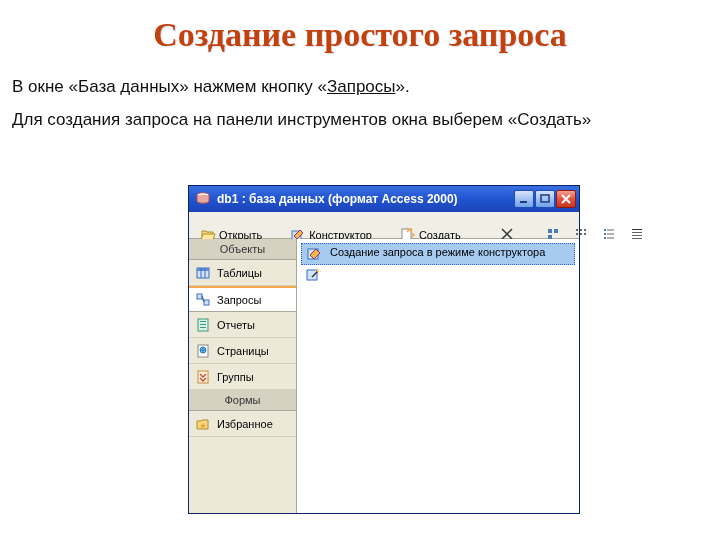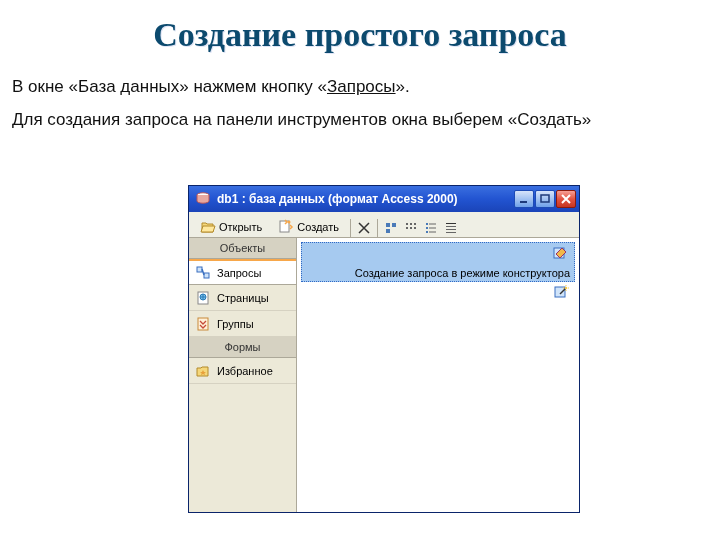--- a/index.html
+++ b/index.html
@@ -11,21 +11,21 @@
     font-family: Arial, Tahoma, sans-serif;
     font-size: 18px;
     color: #000;
     position: relative;
   }
   .slide-title {
     text-align: center;
     font-family: "Times New Roman", serif;
     font-size: 34px;
     font-weight: bold;
-    color: #0c4a6e;
+    color: #c2410c;
     margin: 16px 0 22px;
     text-shadow: 1px 1px 0 #dfe4f5;
   }
   .body-text {
     margin: 0 12px 10px 12px;
     font-size: 17px;
     line-height: 1.35;
     color: #111;
   }
   .u { text-decoration: underline; }
@@ -73,23 +73,23 @@
     background: linear-gradient(#f6a095, #e25442 50%, #c63522);
     border-color: #8b1a0d;
   }
   .win-btn svg { display: block; }
 
   .toolbar {
     height: 26px;
     border-bottom: 1px solid #aca899;
     background: #efefe5;
     display: flex;
-    align-items: flex-end;
-    padding: 0 4px;
-    gap: 2px;
+    align-items: flex-start;
+    padding: 13px 4px;
+    gap: 14px;
   }
   .tool-btn {
     display: flex;
     align-items: center;
     gap: 3px;
     padding: 1px 6px;
     border: 1px solid transparent;
     font-size: 11px;
   }
   .tool-btn .ico { width: 16px; height: 16px; }
@@ -137,25 +137,24 @@
   }
   .sb-item .ico { width: 16px; height: 16px; }
 
   .main-area {
     flex: 1;
     background: #fff;
     padding: 4px 4px;
   }
   .main-row {
     display: flex;
-    align-items: flex-end;
+    align-items: flex-start;
     gap: 6px;
     padding: 2px 4px;
     font-size: 11px;
-    flex-direction: column;
   }
   .main-row.hl {
     background: #a6caf0;
     border: 1px dotted #316ac5;
     color: #000;
   }
   .main-row .ico { width: 18px; height: 16px; }
 </style>
 </head>
 <body>
@@ -201,20 +200,30 @@
         <svg width="16" height="16" viewBox="0 0 16 16">
             <path d="M2 4 h4 l1 1 h6 v8 h-11 z" fill="#f5d77a" stroke="#b38a2a"></path>
             <path d="M3 7 h12 l-2 6 h-12 z" fill="#ffe89e" stroke="#b38a2a"></path>
           </svg>
       </span>
       <span>Открыть</span>
     </div>
     <div class="tool-btn">
       <span class="ico">
         <svg width="16" height="16" viewBox="0 0 16 16">
+            <rect x="2" y="4" width="9" height="9" fill="#c8e0f8" stroke="#4a7ab8"></rect>
+            <path d="M10 3 l3 3 -6 6 -3 -3 z" fill="#f0b84a" stroke="#936"></path>
+            <path d="M4 12 l-1 2 2 -1 z" fill="#333"></path>
+          </svg>
+      </span>
+      <span>Конструктор</span>
+    </div>
+    <div class="tool-btn">
+      <span class="ico">
+        <svg width="16" height="16" viewBox="0 0 16 16">
             <rect x="2" y="2" width="9" height="11" fill="#fff" stroke="#888"></rect>
             <path d="M12 6 l2 2 -2 2 M7 1 l2 2 -2 2" stroke="#f7a74a" fill="none" stroke-width="1.5"></path>
             <circle cx="11" cy="3" r="1.5" fill="#f7a74a"></circle>
           </svg>
       </span>
       <span>Создать</span>
     </div>
     <div class="tool-sep"></div>
     <div class="tool-small">
       <svg width="14" height="14" viewBox="0 0 14 14">
@@ -256,33 +265,55 @@
           <rect x="2" y="8" width="10" height="1" fill="#666"></rect>
           <rect x="2" y="11" width="10" height="1" fill="#666"></rect>
         </svg>
     </div>
   </div>
 
   <div class="win-body">
     <div class="sidebar">
       <div class="sb-header">Объекты</div>
 
+      <div class="sb-item">
+        <span class="ico">
+          <svg width="16" height="16" viewBox="0 0 16 16">
+              <rect x="2" y="3" width="12" height="10" fill="#d0e4fa" stroke="#3a6fbf"></rect>
+              <rect x="2" y="3" width="12" height="3" fill="#5a8ed8"></rect>
+              <line x1="6" y1="3" x2="6" y2="13" stroke="#3a6fbf"></line>
+              <line x1="10" y1="3" x2="10" y2="13" stroke="#3a6fbf"></line>
+            </svg>
+        </span>
+        <span>Таблицы</span>
+      </div>
 
       <div class="sb-item sel">
         <span class="ico">
           <svg width="16" height="16" viewBox="0 0 16 16">
               <rect x="2" y="2" width="5" height="5" fill="#d0e4fa" stroke="#3a6fbf"></rect>
               <rect x="9" y="8" width="5" height="5" fill="#d0e4fa" stroke="#3a6fbf"></rect>
               <path d="M7 4 L9 10" stroke="#3a6fbf" stroke-width="1.5"></path>
             </svg>
         </span>
         <span>Запросы</span>
       </div>
 
 
+      <div class="sb-item">
+        <span class="ico">
+          <svg width="16" height="16" viewBox="0 0 16 16">
+              <rect x="3" y="2" width="10" height="12" fill="#d8f0e8" stroke="#3a9a7a"></rect>
+              <rect x="5" y="4" width="6" height="1" fill="#3a9a7a"></rect>
+              <rect x="5" y="7" width="6" height="1" fill="#3a9a7a"></rect>
+              <rect x="5" y="10" width="6" height="1" fill="#3a9a7a"></rect>
+            </svg>
+        </span>
+        <span>Отчеты</span>
+      </div>
 
       <div class="sb-item">
         <span class="ico">
           <svg width="16" height="16" viewBox="0 0 16 16">
               <rect x="3" y="2" width="10" height="12" fill="#fff" stroke="#888"></rect>
               <circle cx="8" cy="7" r="3" fill="#7ac0e8" stroke="#2a7ab8"></circle>
               <path d="M5 7 h6 M8 4 v6" stroke="#2a7ab8"></path>
             </svg>
         </span>
         <span>Страницы</span>

